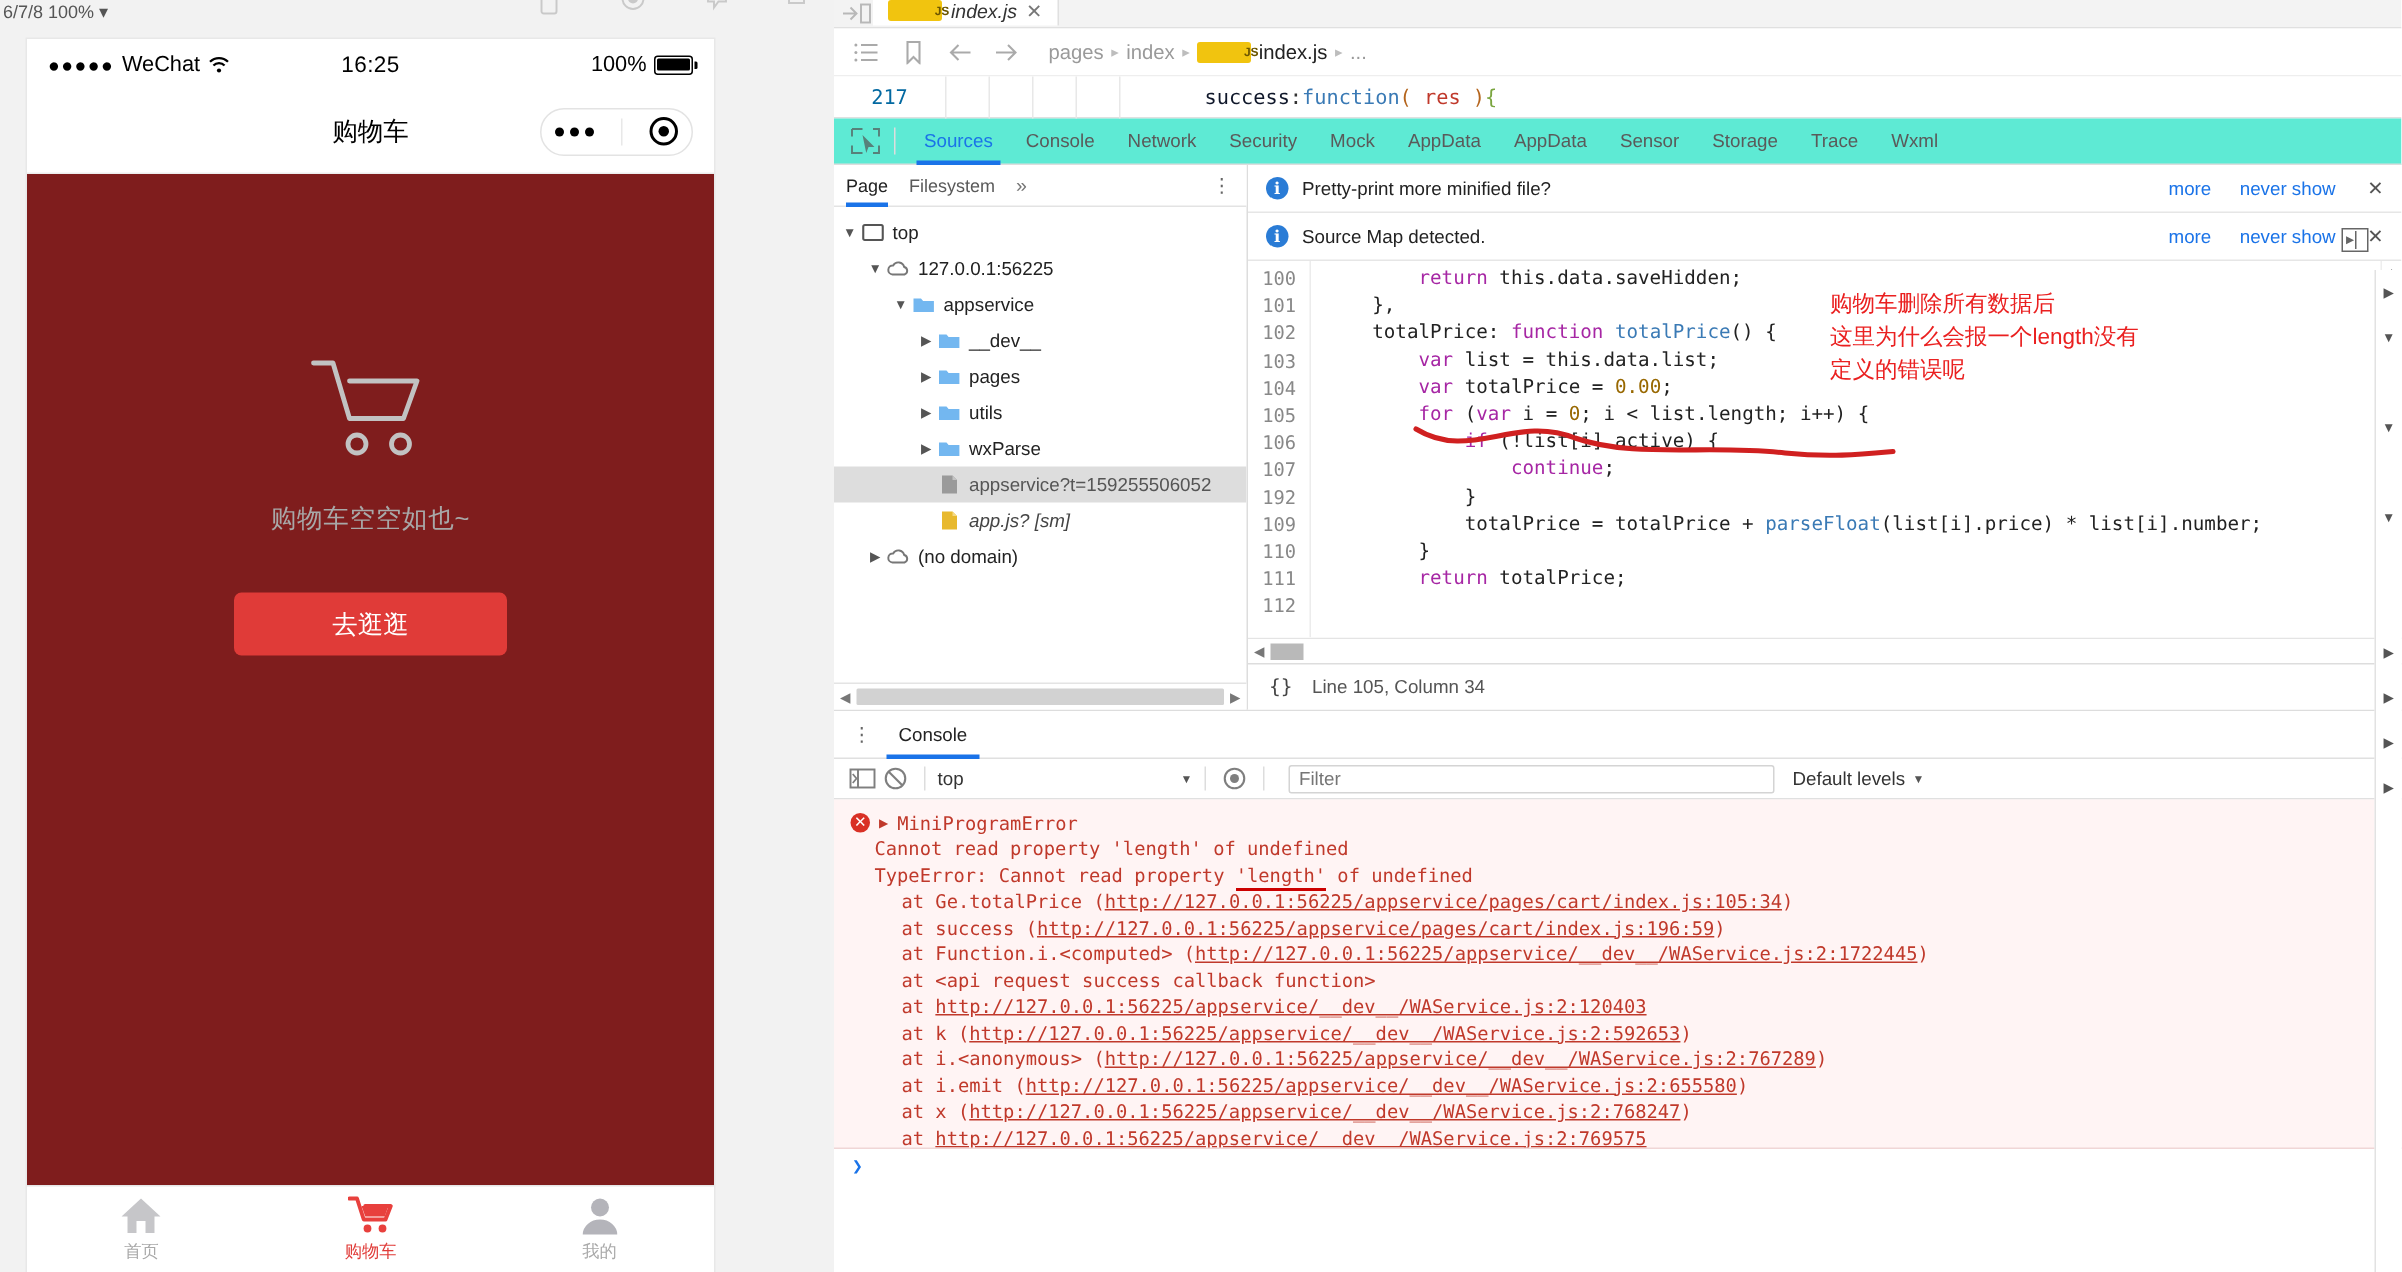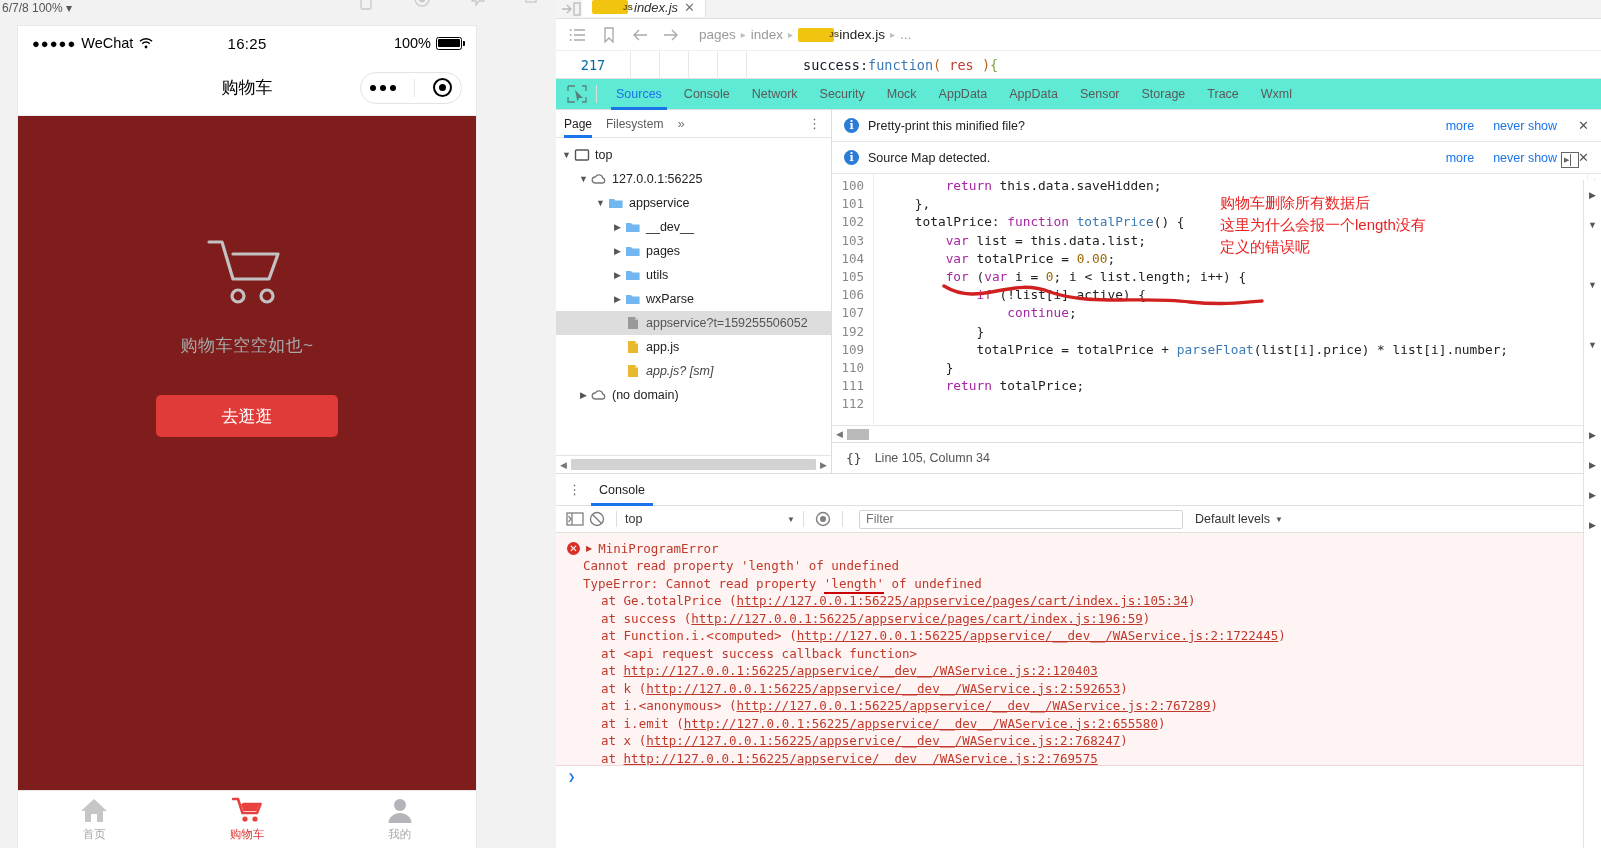--- a/index.html
+++ b/index.html
@@ -546,49 +546,41 @@
                   <path d="M10 1 v3 h3" fill="#c4c4c4"></path>
                 </svg></span>
               <span class="tlabel grey">appservice?t=159255506052</span>
             </div>
             <div class="trow" style="padding-left: 55px;">
               <span class="tri none">▶</span>
               <span class="tico"><svg viewBox="0 0 16 14">
                   <path d="M3 1 h7 l3 3 v9 h-10 z" fill="#e8b92e"></path>
                   <path d="M10 1 v3 h3" fill="#f5da85"></path>
                 </svg></span>
-              <span class="tlabel">app.js</span>
-            </div>
-            <div class="trow" style="padding-left: 55px;">
-              <span class="tri none">▶</span>
-              <span class="tico"><svg viewBox="0 0 16 14">
-                  <path d="M3 1 h7 l3 3 v9 h-10 z" fill="#e8b92e"></path>
-                  <path d="M10 1 v3 h3" fill="#f5da85"></path>
-                </svg></span>
               <span class="tlabel ital">app.js? [sm]</span>
             </div>
             <div class="trow" style="padding-left: 21px;">
               <span class="tri">▶</span>
               <span class="tico"><svg viewBox="0 0 16 14">
                   <path d="M4 11 a3 3 0 0 1 0.4 -6 a4 4 0 0 1 7.4 1 a2.6 2.6 0 0 1 0.2 5 z" fill="none" stroke="#777" stroke-width="1.3"></path>
                 </svg></span>
               <span class="tlabel">(no domain)</span>
             </div>
           </div>
         <div id="nav-hscroll">
           <span class="hs-arrow">◀</span>
           <span id="nav-hs-thumb"></span>
           <span class="hs-arrow">▶</span>
         </div>
       </div>
 
       <div id="edit-pane">
         <div class="infobar">
           <span class="info-ic">i</span>
-          <span class="info-msg">Pretty-print this minified file?</span>
+          <span class="info-msg">Pretty-print more minified file?</span>
           <span class="info-link">more</span>
           <span class="info-link">never show</span>
           <span class="info-x">✕</span>
         </div>
         <div class="infobar">
           <span class="info-ic">i</span>
           <span class="info-msg">Source Map detected.</span>
           <span class="info-link">more</span>
           <span class="info-link">never show</span>
           <span class="info-x">✕</span>

